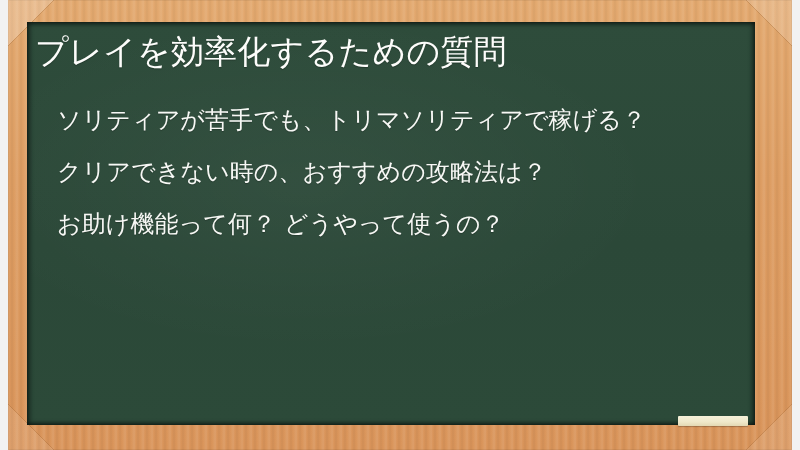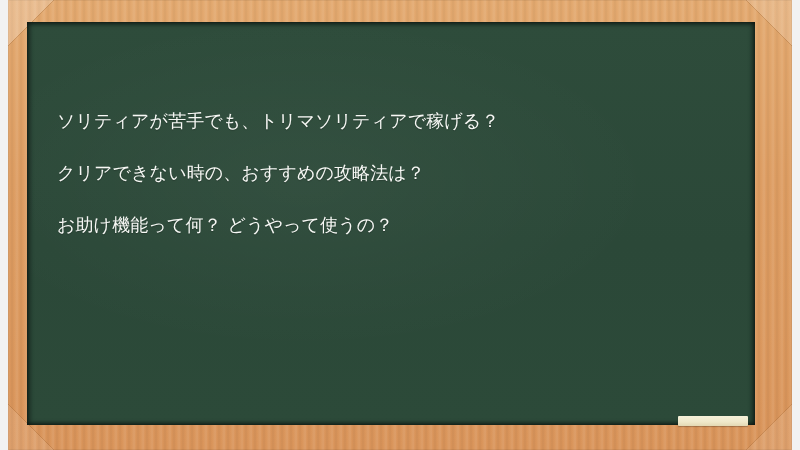--- a/index.html
+++ b/index.html
@@ -99,21 +99,21 @@
   .qlist {
     position: absolute;
     left: 30px;
     top: 78px;
     width: 672px;
     margin: 0;
     padding: 0;
     list-style: none;
   }
   .qitem {
-    font-size: 18px;
+    font-size: 24px;
     line-height: 41px;
     color: #f7f8f5;
     margin-bottom: 11px;
     letter-spacing: 0.1px;
     text-shadow: 0 1px 1px rgba(0,0,0,0.22);
   }
   .qitem:last-child { margin-bottom: 0; }
 
   
   .chalk {
@@ -149,20 +149,21 @@
   <div class="frame">
     <div class="miter tl"></div>
     <div class="miter tr"></div>
     <div class="miter bl"></div>
     <div class="miter br"></div>
   </div>
 
   <div class="board">
     <div class="board-text">
 
+      <div class="title">プレイを効率化するための質問</div>
 
       <ul class="qlist">
         <li class="qitem">ソリティアが苦手でも、トリマソリティアで稼げる？</li>
         <li class="qitem">クリアできない時の、おすすめの攻略法は？</li>
         <li class="qitem">お助け機能って何？ どうやって使うの？</li>
       </ul>
 
     </div>
   </div>
 

